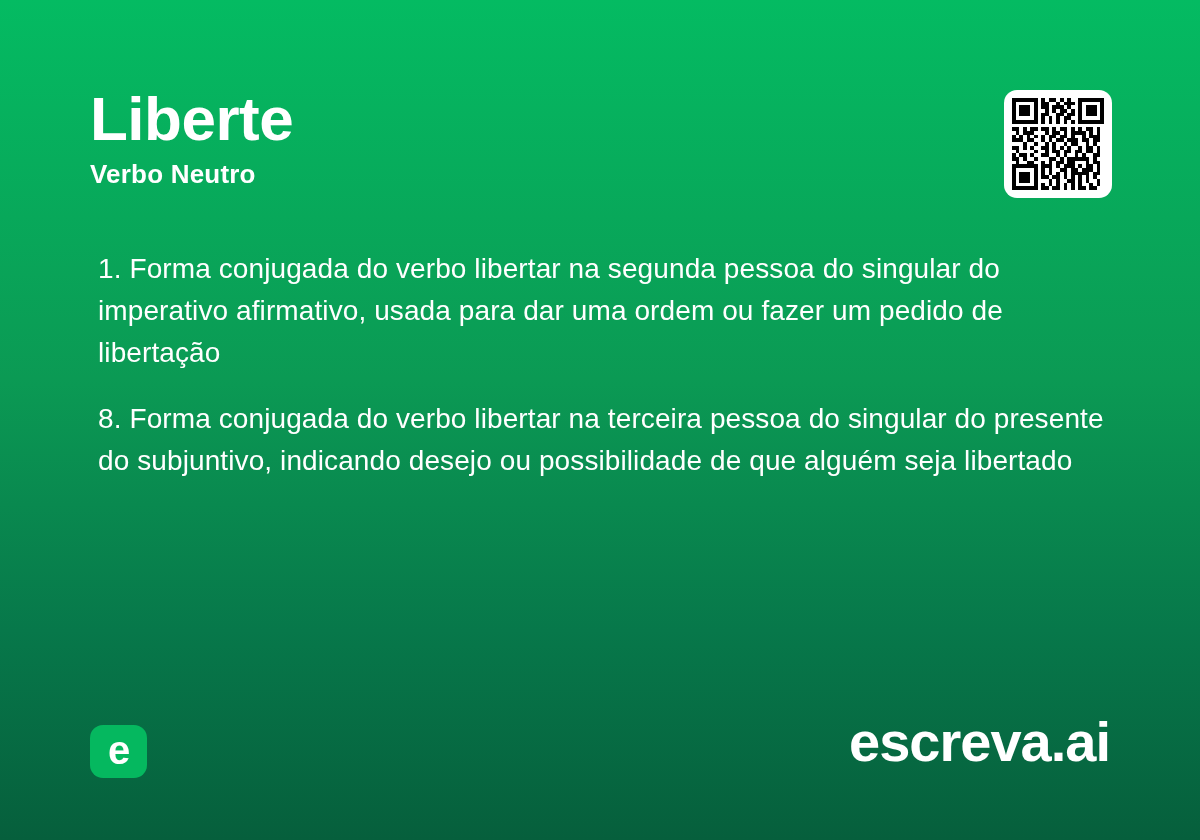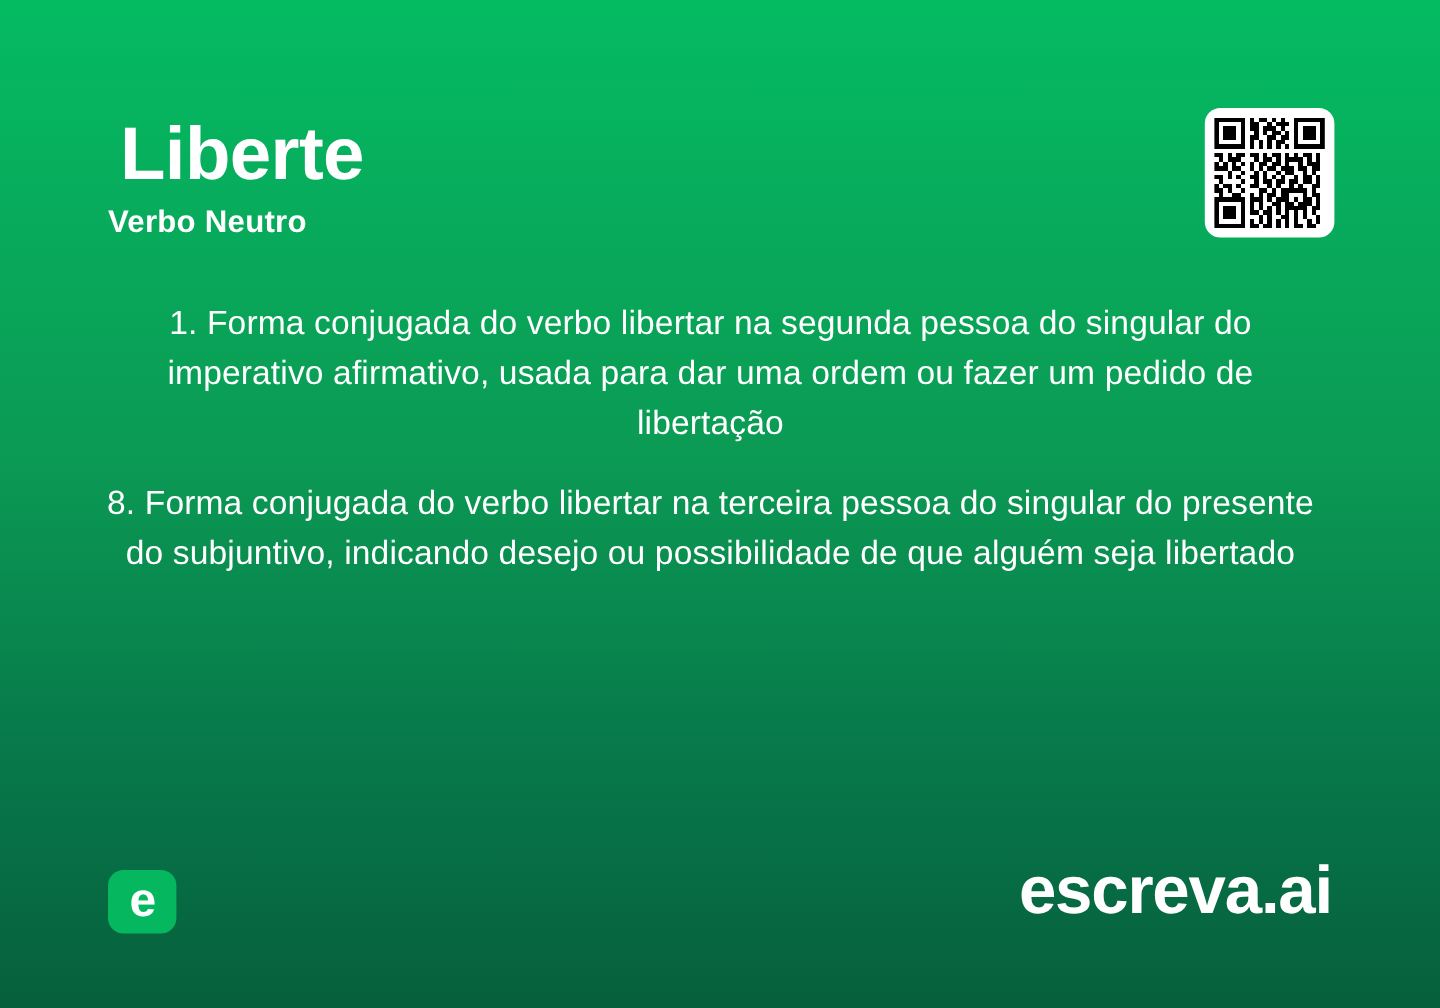--- a/index.html
+++ b/index.html
@@ -29,21 +29,21 @@
     top: 88px;
     right: 90px;
   }
 
   .word-title {
     font-size: 62px;
     font-weight: bold;
     color: #ffffff;
     line-height: 1.0;
     letter-spacing: -0.5px;
-    margin: 10px;
+    margin: 0;
     white-space: nowrap;
   }
 
   .word-class {
     font-size: 26px;
     font-weight: bold;
     color: #ffffff;
     margin: 10px 0 0 0;
     line-height: 1.1;
     letter-spacing: 0.2px;
@@ -67,24 +67,23 @@
   }
   .qr-card svg {
     display: block;
     width: 92px;
     height: 92px;
   }
 
   
   .definitions {
     position: absolute;
-    left: 80px;
+    left: 98px;
     top: 248px;
     width: 1024px;
-    text-align: center;
   }
   .definition {
     font-size: 28px;
     line-height: 42px;
     color: #ffffff;
     margin: 0 0 24px 0;
     letter-spacing: 0.1px;
   }
   .definition:last-child {
     margin-bottom: 0;

